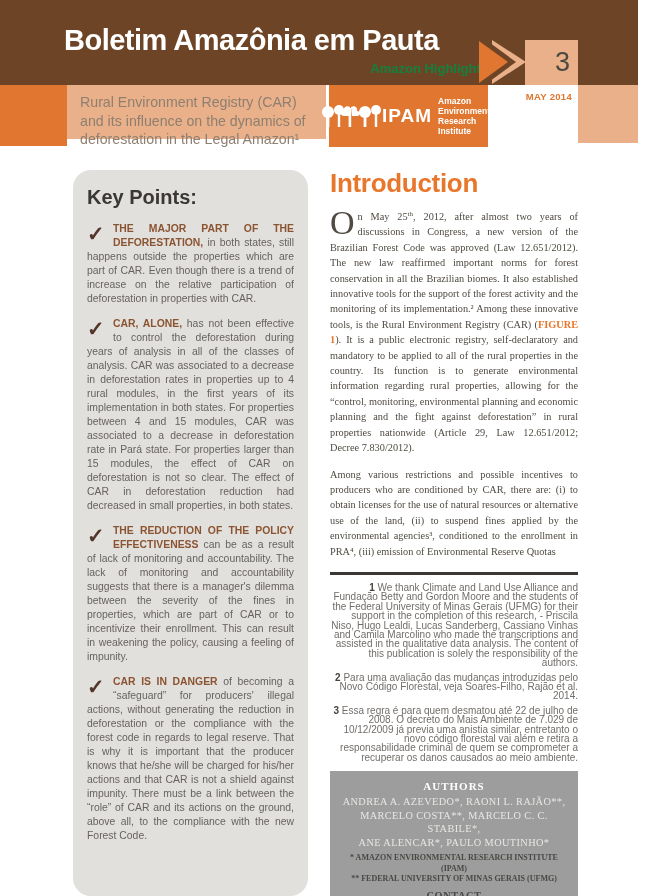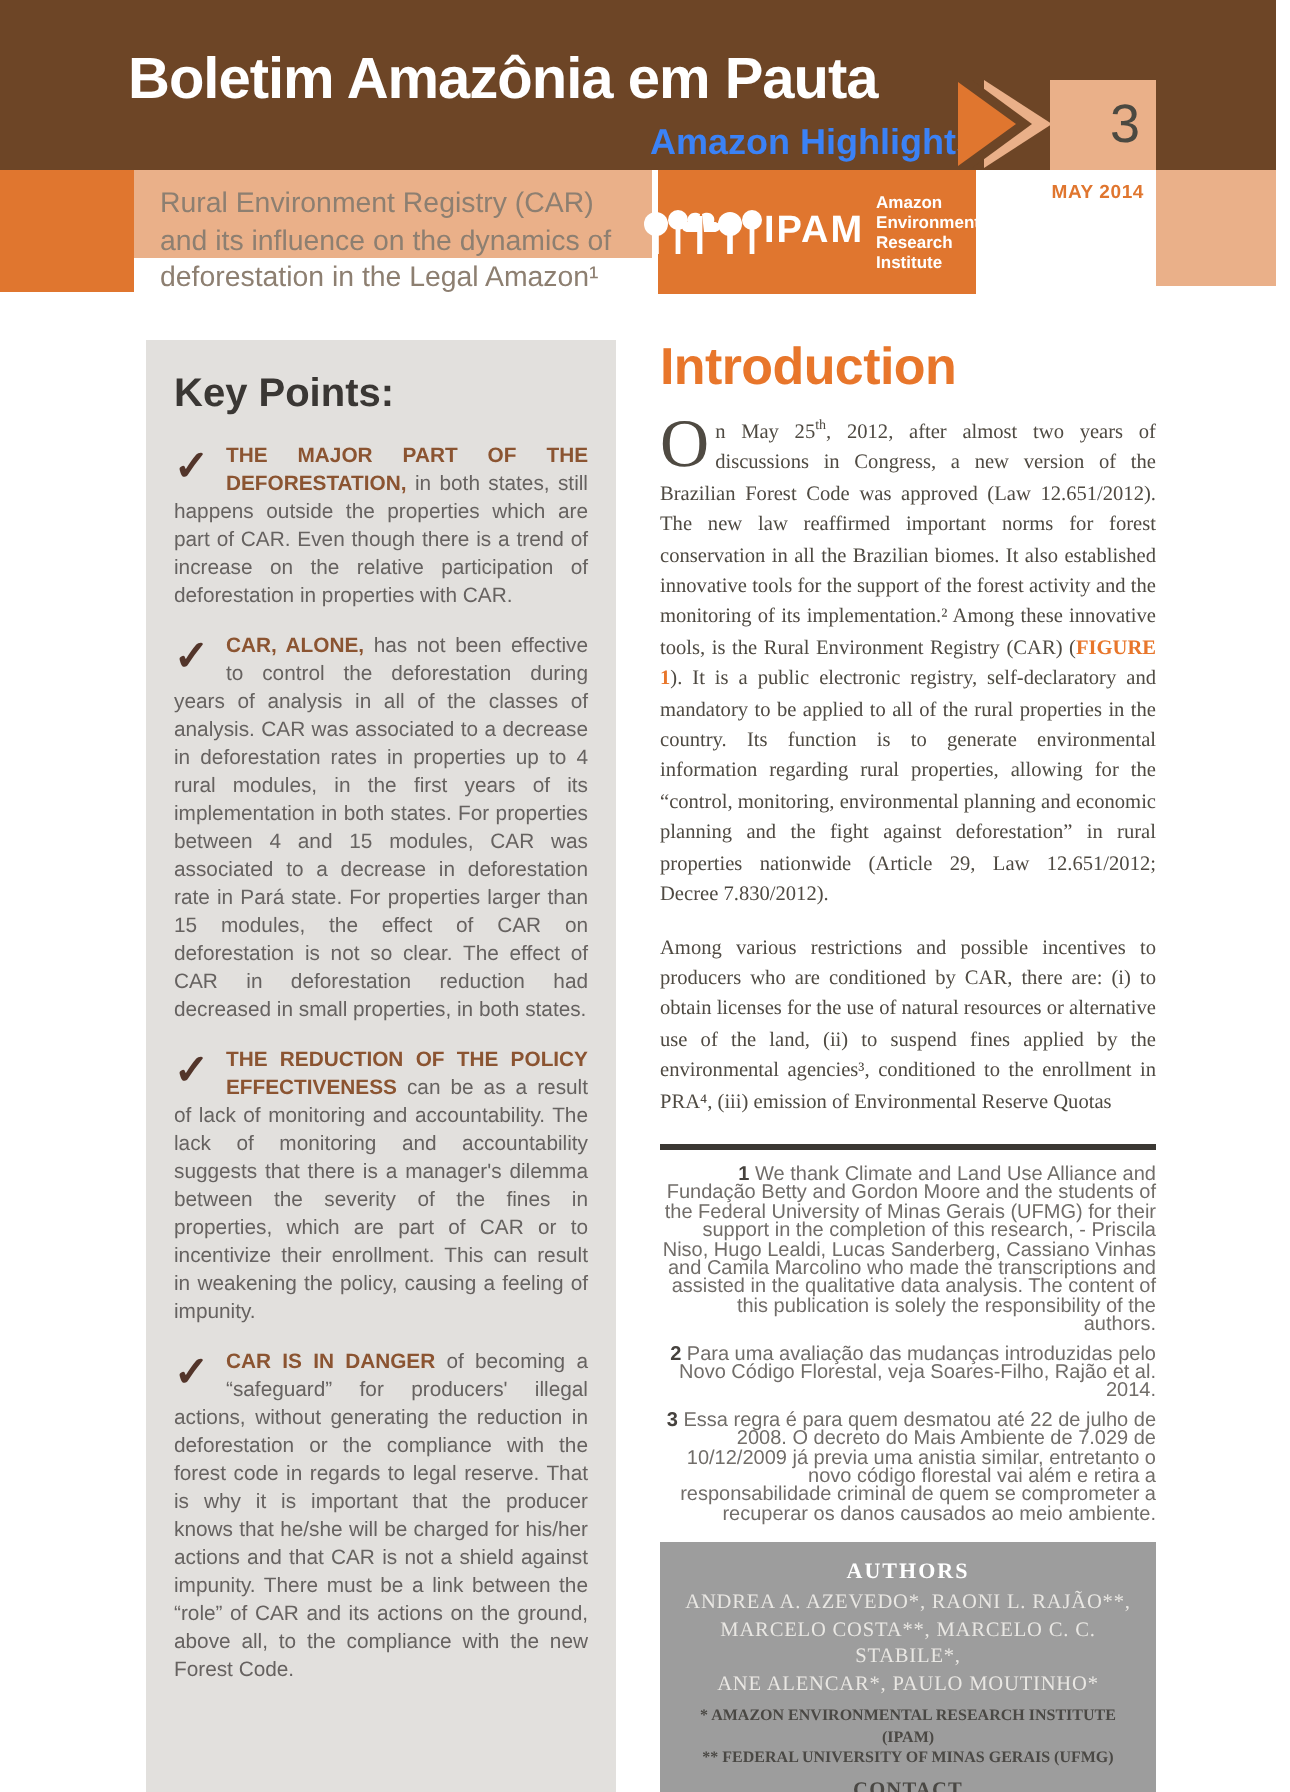--- a/index.html
+++ b/index.html
@@ -11,54 +11,54 @@
 
   
   .band-brown { position:absolute; left:0; top:0; width:638px; height:85px; background:#6d4526; }
   .masthead-title {
     position:absolute; left:64px; top:24px; width:430px;
     font-size:29px; font-weight:bold; color:#ffffff; letter-spacing:-0.5px;
     font-family:"Liberation Sans", sans-serif;
   }
   .masthead-tagline {
     position:absolute; left:300px; top:61px; width:188px; text-align:right;
-    font-size:18px; font-weight:bold; color:#3b82f6;
+    font-size:13px; font-weight:bold; color:#15803d;
   }
   .tri { position:absolute; width:0; height:0; }
   .tri-tan   { left:492px; top:40px; border-top:22px solid transparent; border-bottom:22px solid transparent; border-left:34px solid #eab089; }
   .tri-brown { left:486px; top:40px; border-top:22px solid transparent; border-bottom:22px solid transparent; border-left:30px solid #6d4526; }
   .tri-orange{ left:479px; top:41px; border-top:21px solid transparent; border-bottom:21px solid transparent; border-left:29px solid #e0762f; }
   .issue-box {
     position:absolute; left:525px; top:40px; width:53px; height:45px;
     background:#eab089; color:#4b4941; font-size:27px; line-height:44px;
     text-align:right; padding-right:8px;
   }
   .row2-orange { position:absolute; left:0; top:85px; width:67px; height:61px; background:#e0762f; }
   .row2-subtitle {
-    position:absolute; left:67px; top:85px; width:259px; height:44px; background:#eab089;
+    position:absolute; left:67px; top:85px; width:259px; height:54px; background:#eab089;
     padding:8px 10px 0 13px; font-size:14.2px; line-height:18.5px; color:#8d7f71;
   }
   .ipam-box {
     position:absolute; left:329px; top:85px; width:159px; height:62px; background:#e0762f;
     display:flex; align-items:center; justify-content:center; gap:6px;
   }
   .ipam-left { display:flex; flex-direction:row; align-items:center; }
   .ipam-acronym { color:#ffffff; font-weight:bold; font-size:19px; letter-spacing:1px; line-height:18px; }
   .ipam-org { display:flex; flex-direction:column; }
   .ipam-org span { color:#ffffff; font-weight:bold; font-size:8.5px; line-height:10px; }
   .row2-tan { position:absolute; left:578px; top:85px; width:60px; height:58px; background:#eab089; }
   .date-label {
     position:absolute; left:468px; top:91px; width:104px; text-align:right;
     font-size:9.5px; font-weight:bold; color:#e0762f; letter-spacing:0.3px;
   }
 
   
   .sidebar {
     position:absolute; left:73px; top:170px; width:235px; height:726px;
-    background:#e2e0dd; padding:16px 14px 0 14px;
+    background:#e2e0dd; padding:16px 14px 0 14px;border-radius:18px;
   }
   .kp-heading { font-size:20px; font-weight:bold; color:#3a3734; margin-bottom:13px; }
   .kp-subheading { font-size:12px; font-weight:bold; color:#432e24; margin-bottom:14px; letter-spacing:-0.1px; }
   .kp { font-size:10.4px; line-height:14px; color:#666260; text-align:justify; margin-bottom:11px; overflow:visible; }
   .check {
     float:left; width:26px; height:27px; font-size:21px; line-height:24px;
     font-weight:bold; color:#53352a;
   }
   .lead { font-weight:bold; color:#8b5431; }
 

